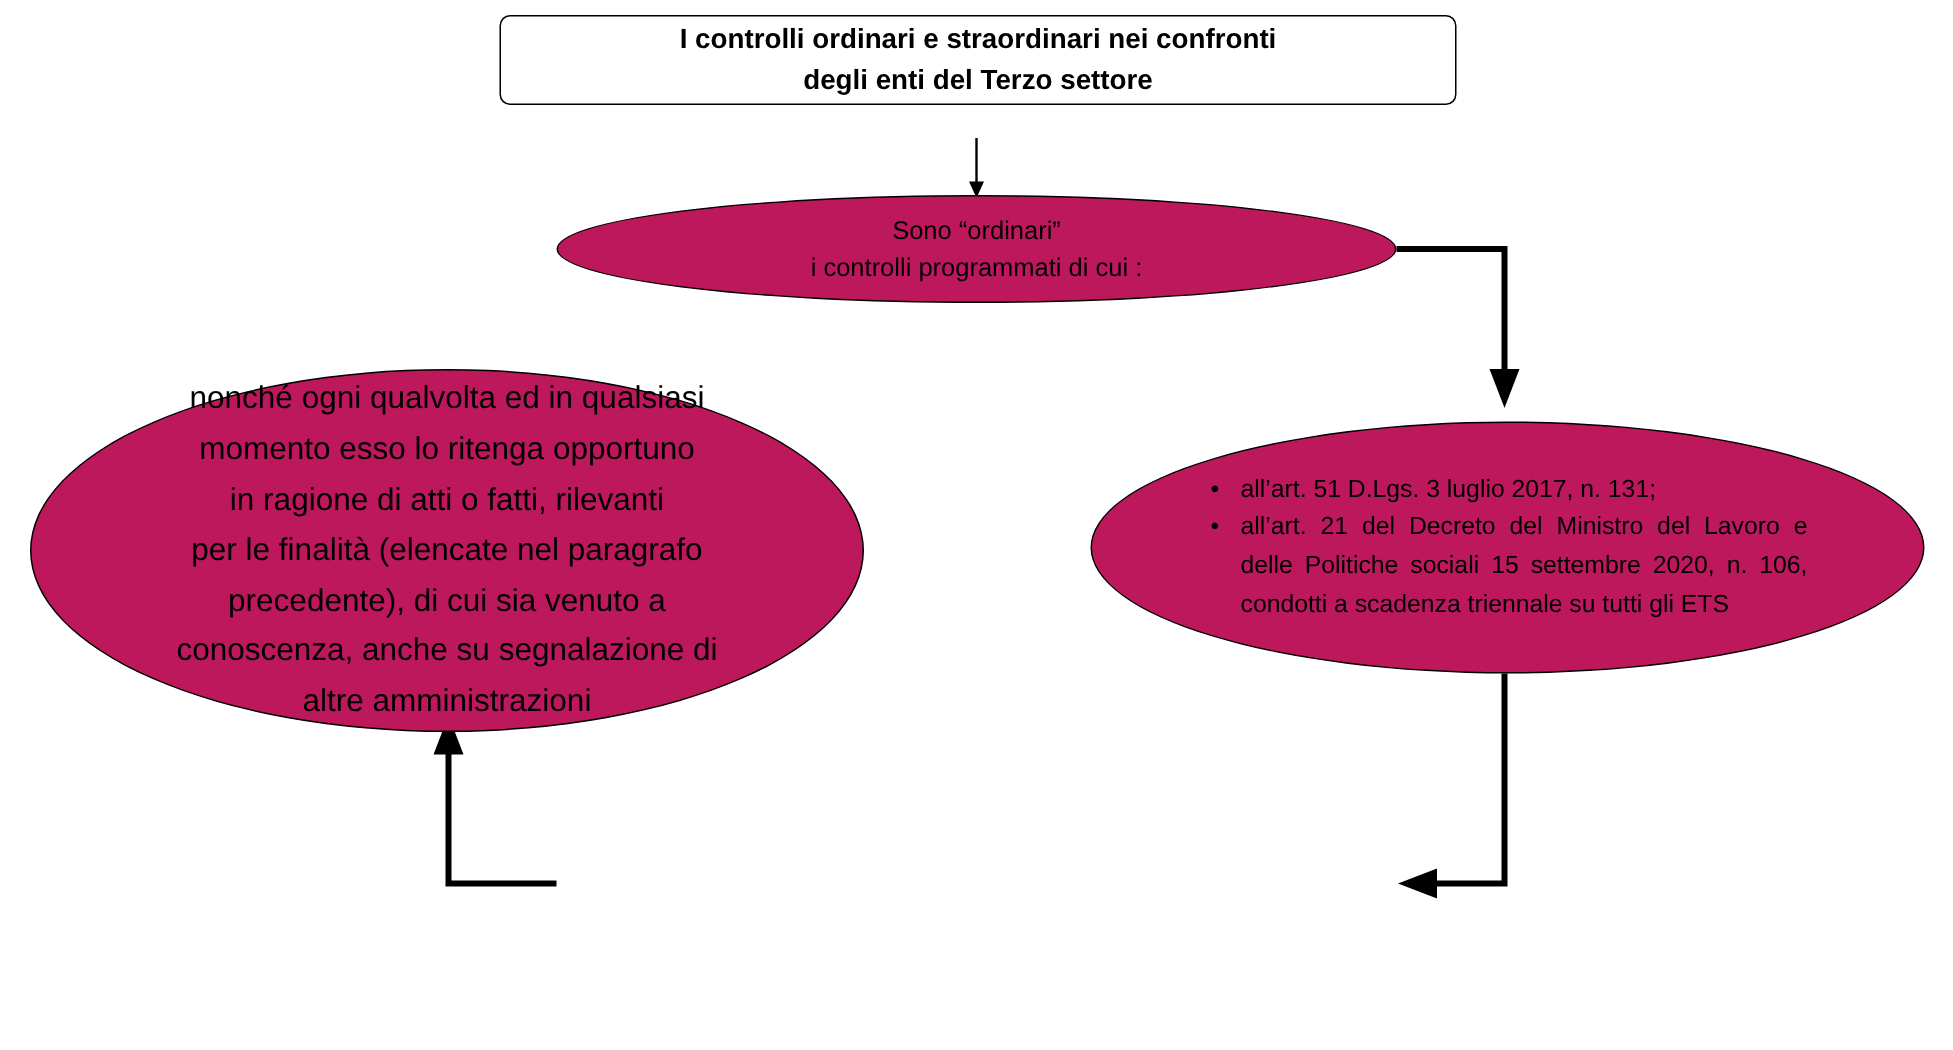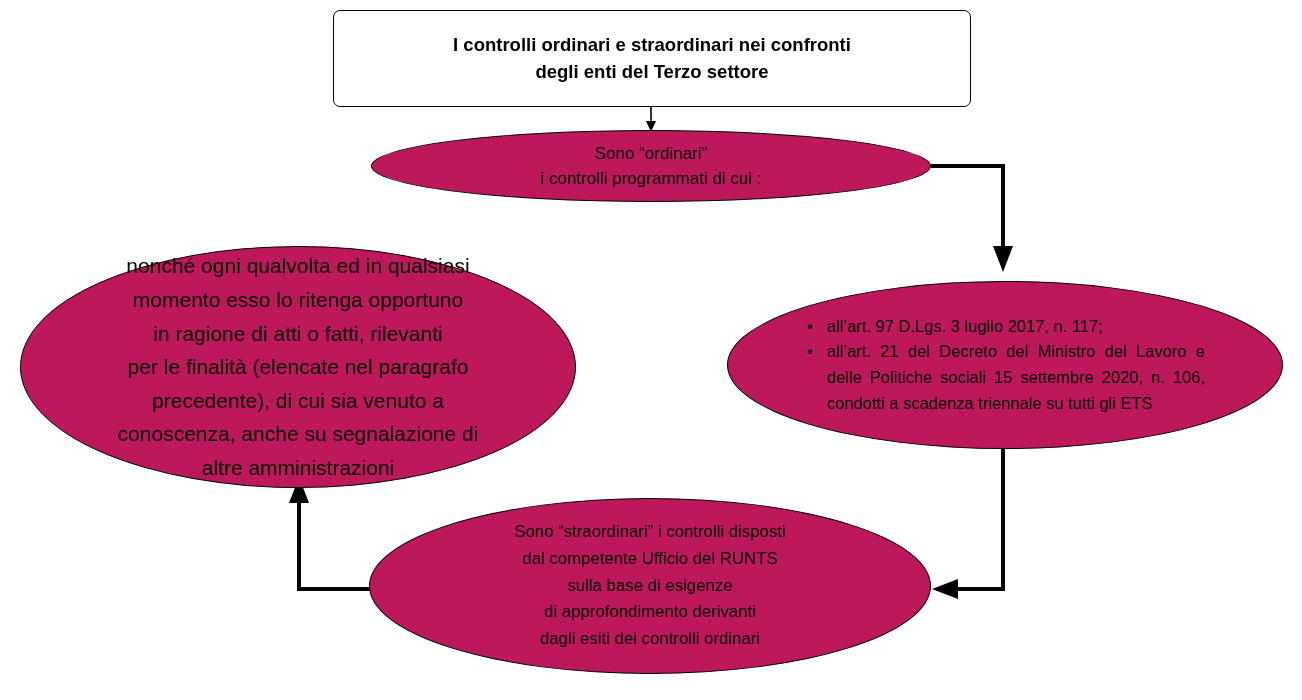--- a/index.html
+++ b/index.html
@@ -31,21 +31,21 @@
     box-sizing: border-box;
     display: flex;
     align-items: center;
     justify-content: center;
     text-align: center;
   }
   .node-title {
     left: 333px;
     top: 10px;
     width: 638px;
-    height: 97px;
+    height: 60px;
     border: 1.6px solid #000000;
     border-radius: 7px;
     background: #ffffff;
     font-size: 18.5px;
     font-weight: bold;
     line-height: 1.45;
     padding: 4px 18px;
   }
   .node-title .txt {
     display: block;
@@ -146,36 +146,29 @@
 degli enti del Terzo settore</span>
   </div>
 
   <div class="node ellipse node-ordinari">
     <span class="txt">Sono “ordinari”
 i controlli programmati di cui :</span>
   </div>
 
   <div class="node ellipse node-refs">
     <ul class="bullets">
-      <li>all’art. 97 D.Lgs. 3 luglio 2017, n. 117;</li>
+      <li>all’art. 51 D.Lgs. 3 luglio 2017, n. 131;</li>
       <li>all’art. 21 del Decreto del Ministro del Lavoro e delle Politiche sociali 15 settembre 2020, n. 106, condotti a scadenza triennale su tutti gli ETS</li>
     </ul>
   </div>
 
   <div class="node ellipse node-nonche">
     <span class="txt">nonché ogni qualvolta ed in qualsiasi
 momento esso lo ritenga opportuno
 in ragione di atti o fatti, rilevanti
 per le finalità (elencate nel paragrafo
 precedente), di cui sia venuto a
 conoscenza, anche su segnalazione di
 altre amministrazioni</span>
   </div>
 
-  <div class="node ellipse node-straordinari">
-    <span class="txt">Sono “straordinari” i controlli disposti
-dal competente Ufficio del RUNTS
-sulla base di esigenze
-di approfondimento derivanti
-dagli esiti dei controlli ordinari</span>
-  </div>
 
 </div>
 
 </body></html>

